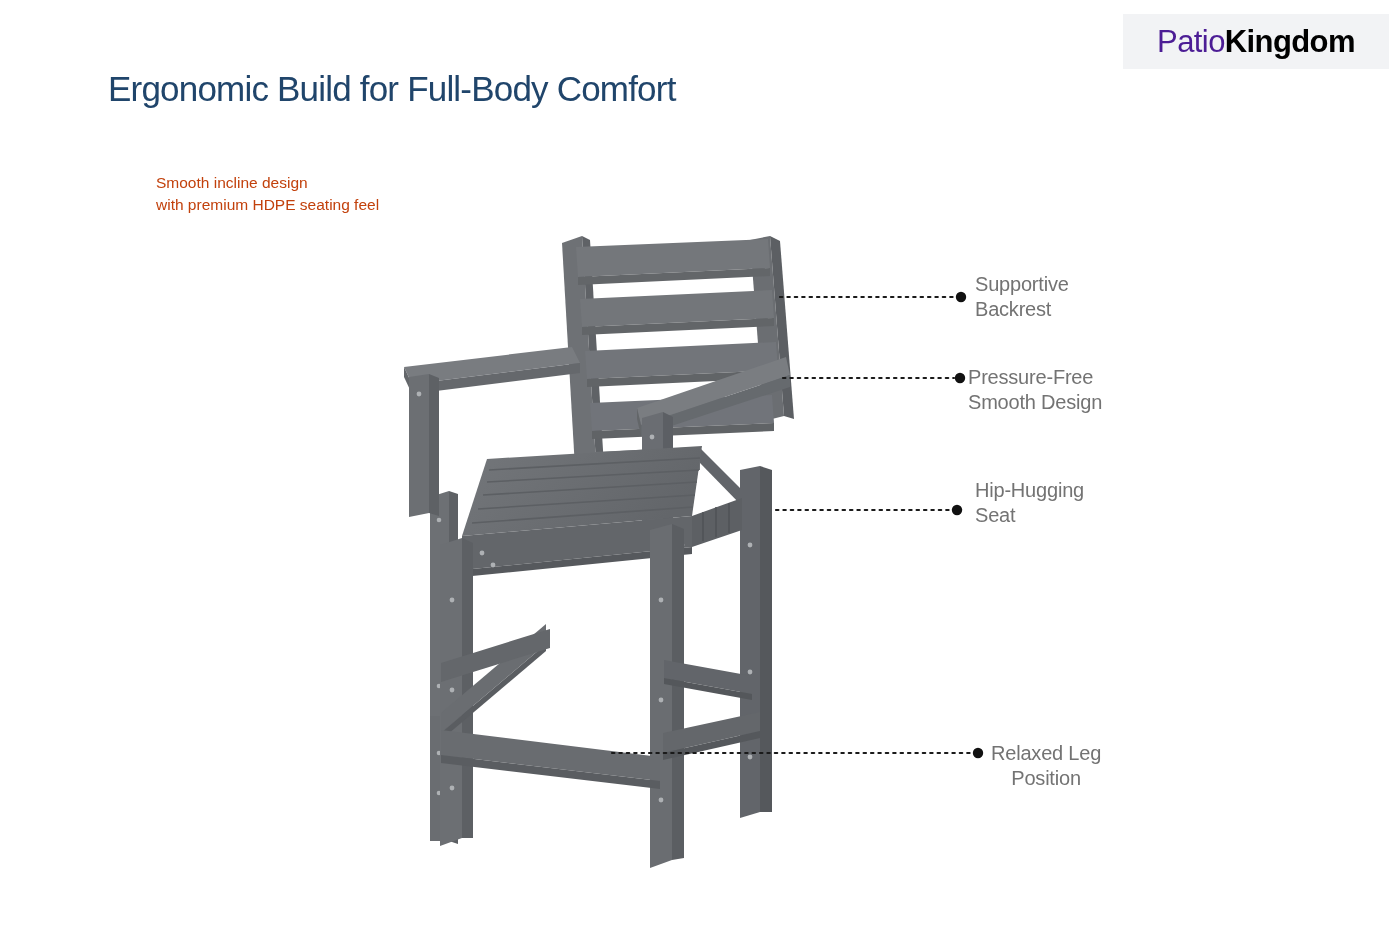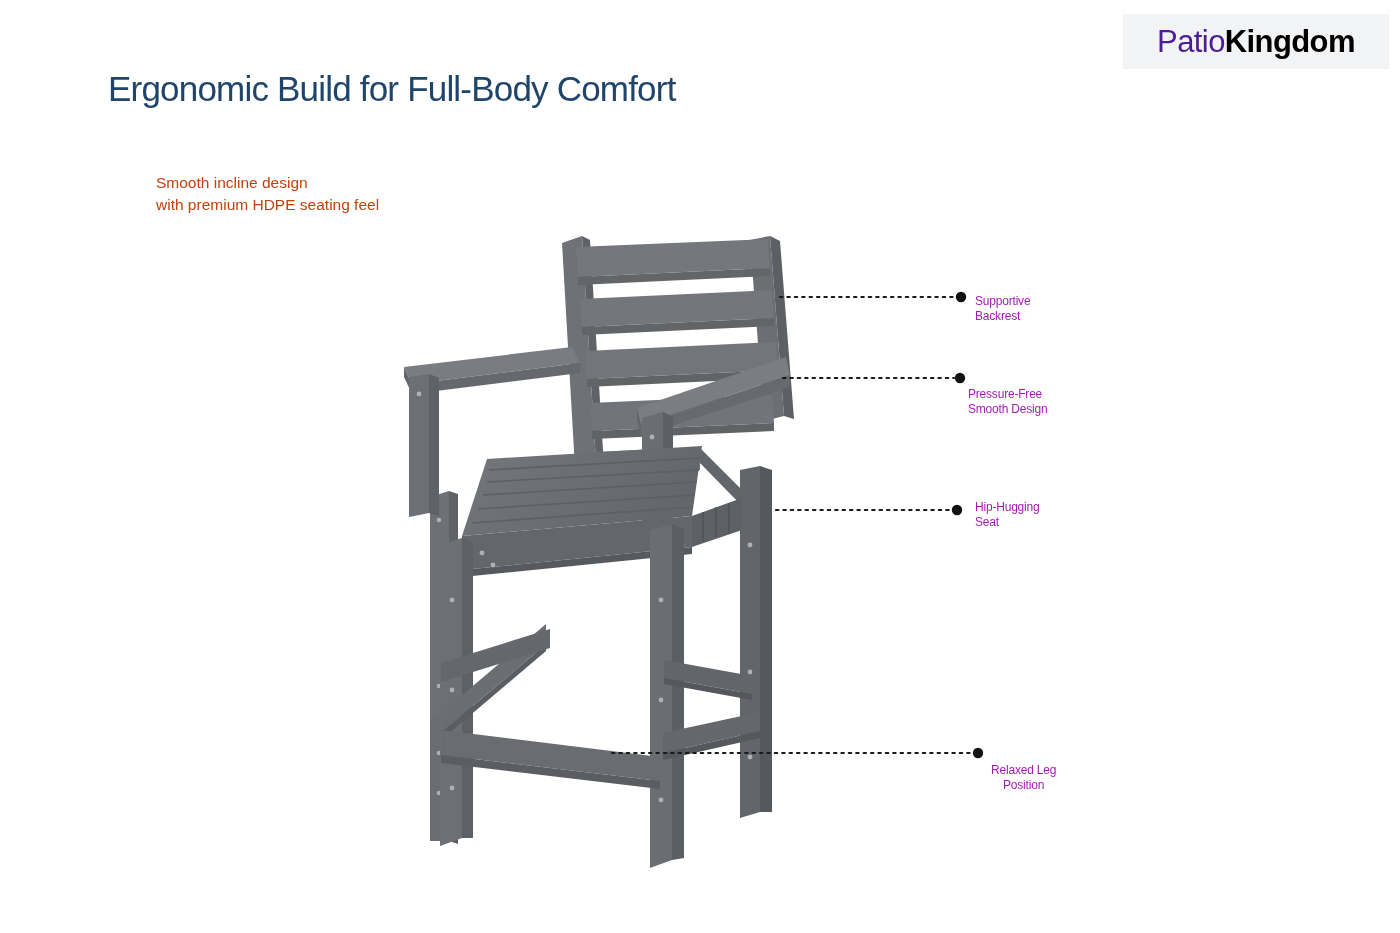--- a/index.html
+++ b/index.html
@@ -77,27 +77,26 @@
   }
   #chair-illustration {
     position: absolute;
     left: 0;
     top: 0;
   }
 
   
   .callout-label {
     position: absolute;
-    font-size: 12px;
+    font-size: 20px;
     line-height: 1.23;
     font-weight: 400;
-    color: #a21caf;
+    color: #737373;
     letter-spacing: -0.2px;
     white-space: pre-line;
-    margin-top: 22px;
   }
   #callout-label-0 { left: 975px; top: 272px; }
   #callout-label-1 { left: 968px; top: 365px; }
   #callout-label-2 { left: 975px; top: 478px; }
   #callout-label-3 { left: 991px; top: 741px; text-align: center; }
 </style>
 </head>
 <body>
 
 <div id="brand-logo">

